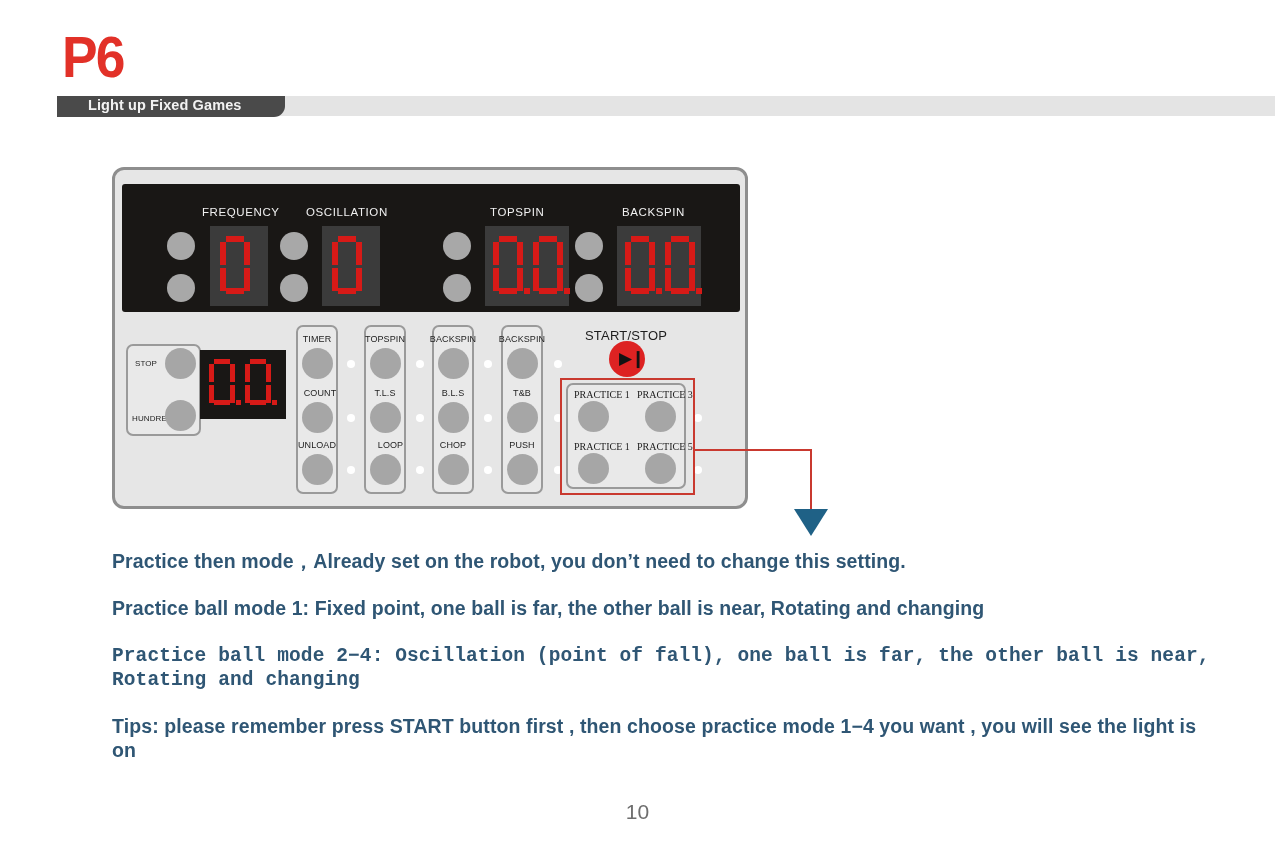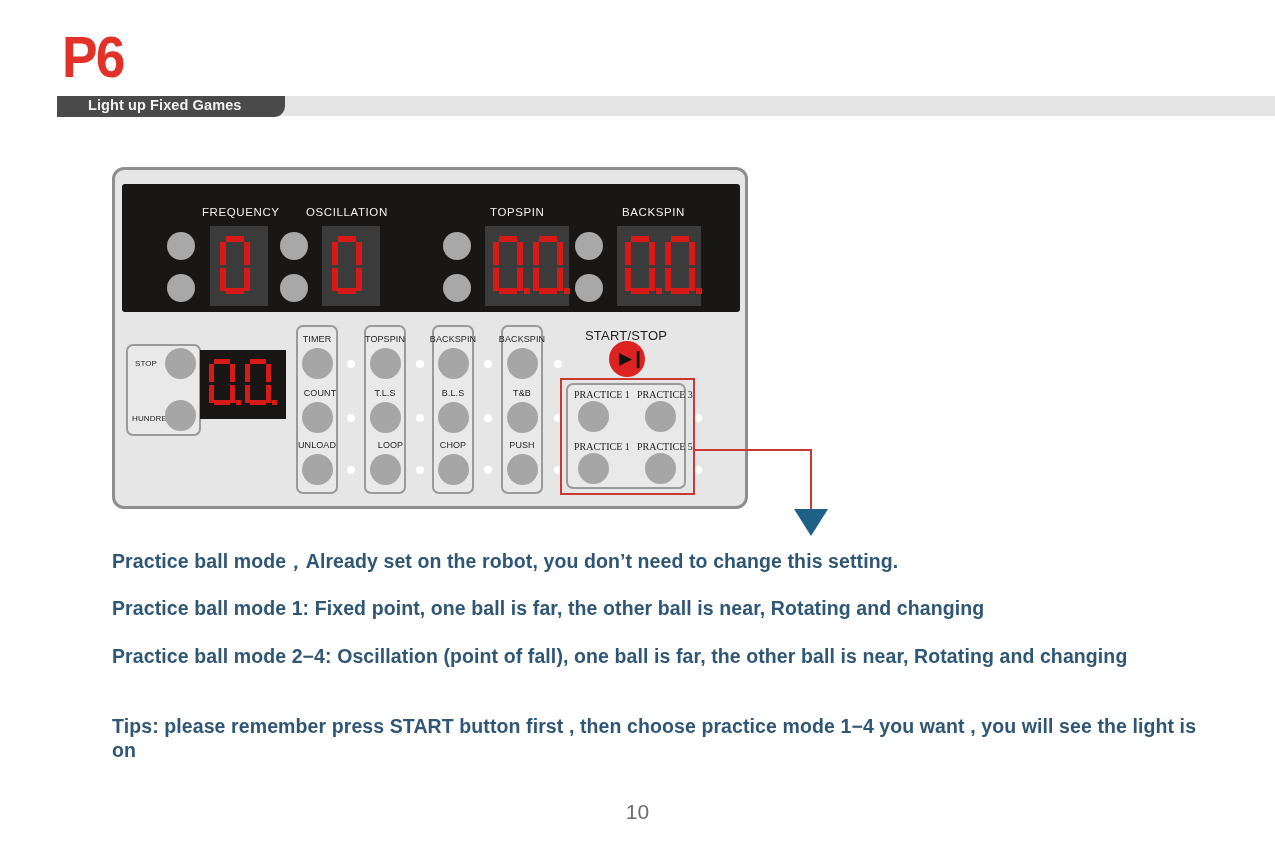--- a/index.html
+++ b/index.html
@@ -224,21 +224,21 @@
     left: 112px;
     color: #2f5674;
     font-size: 19.5px;
     font-weight: bold;
     line-height: 24px;
     letter-spacing: 0.1px;
     width: 1110px;
   }
   #para-1 { top: 549px; }
   #para-2 { top: 596px; }
-  #para-3 { top: 644px; }
+  #para-3 { top: 644px; font-family: Liberation Mono, monospace; }
   #para-4 { top: 714px; }
 
   #page-number {
     position: absolute;
     left: 0; top: 800px;
     width: 1275px;
     text-align: center;
     font-size: 21px;
     color: #6e6e6e;
   }
@@ -369,18 +369,18 @@
 <div class="practice-label" style="left:574px; top:441px;">PRACTICE 1</div>
 <div class="big-knob" style="left:578px; top:453px;"></div>
 <div class="practice-label" style="left:637px; top:441px;">PRACTICE 5</div>
 <div class="big-knob" style="left:645px; top:453px;"></div>
 <div id="practice-highlight"></div>
 
 <div id="callout-h"></div>
 <div id="callout-v"></div>
 <div id="callout-arrow"></div>
 
-<div id="para-1" class="body-para">Practice ball mode，Already set on the robot, you don’t need to change this setting.</div>
+<div id="para-1" class="body-para">Practice then mode，Already set on the robot, you don’t need to change this setting.</div>
 <div id="para-2" class="body-para">Practice ball mode 1: Fixed point, one ball is far, the other ball is near, Rotating and changing</div>
 <div id="para-3" class="body-para">Practice ball mode 2−4: Oscillation (point of fall), one ball is far, the other ball is near, Rotating and changing</div>
 <div id="para-4" class="body-para">Tips: please remember press START button first , then choose practice mode 1−4 you want ,  you will see the light is on</div>
 
 <div id="page-number">10</div>
 
 </body></html>

